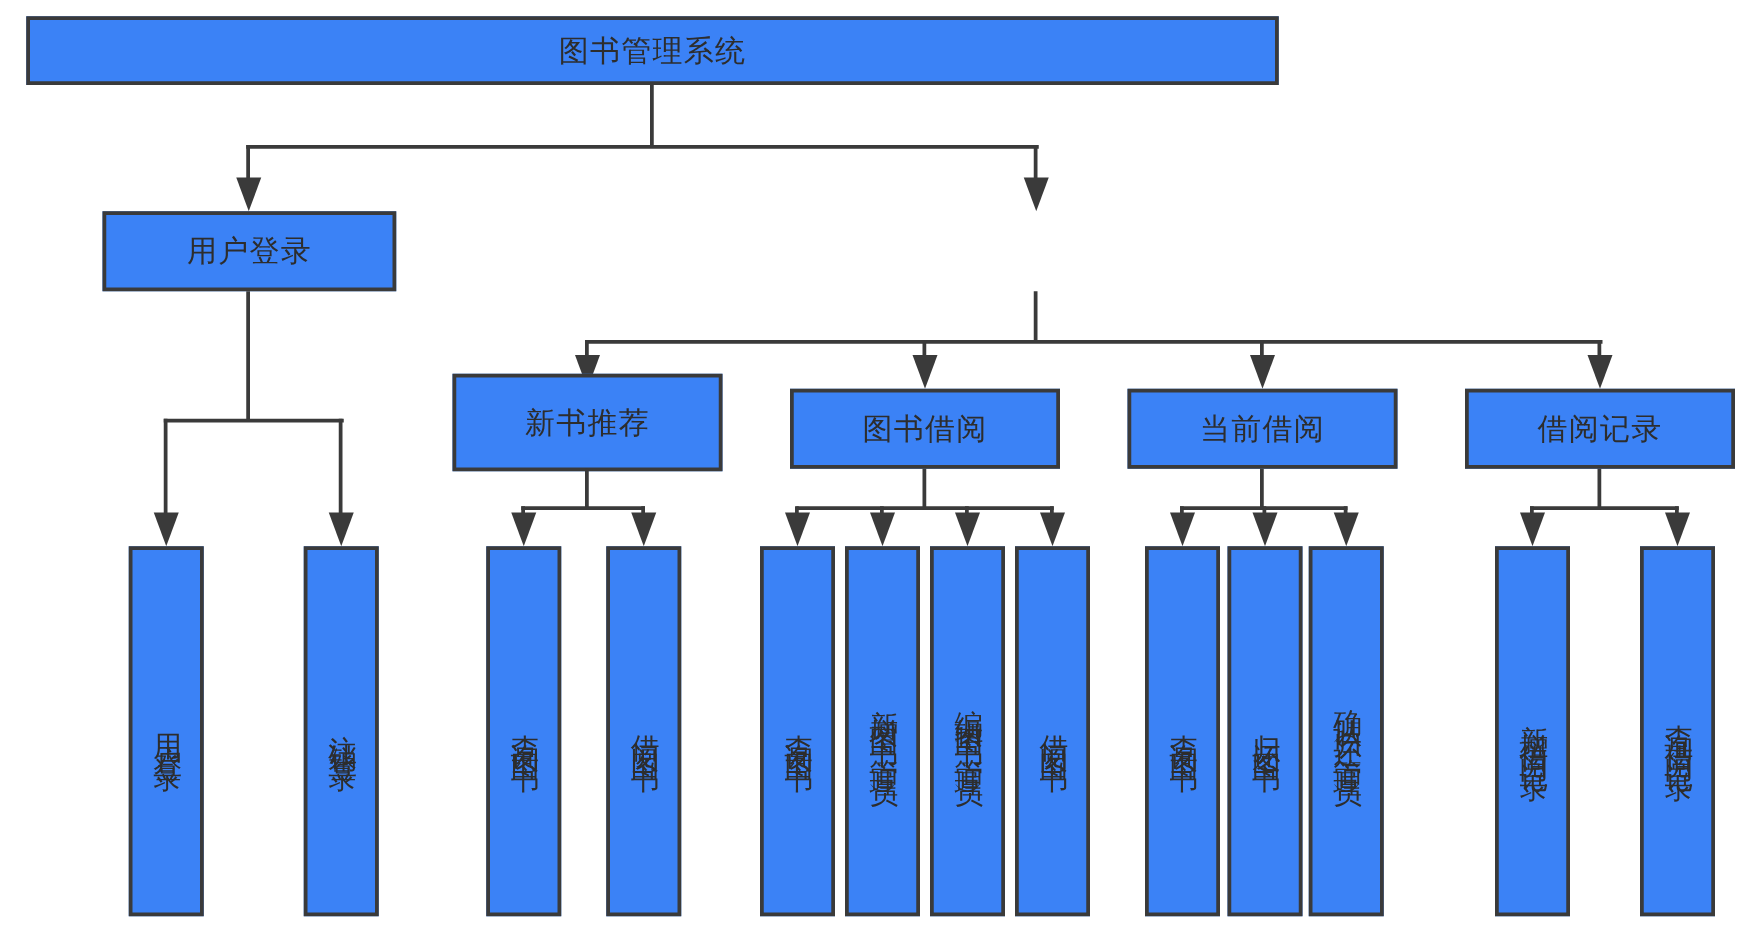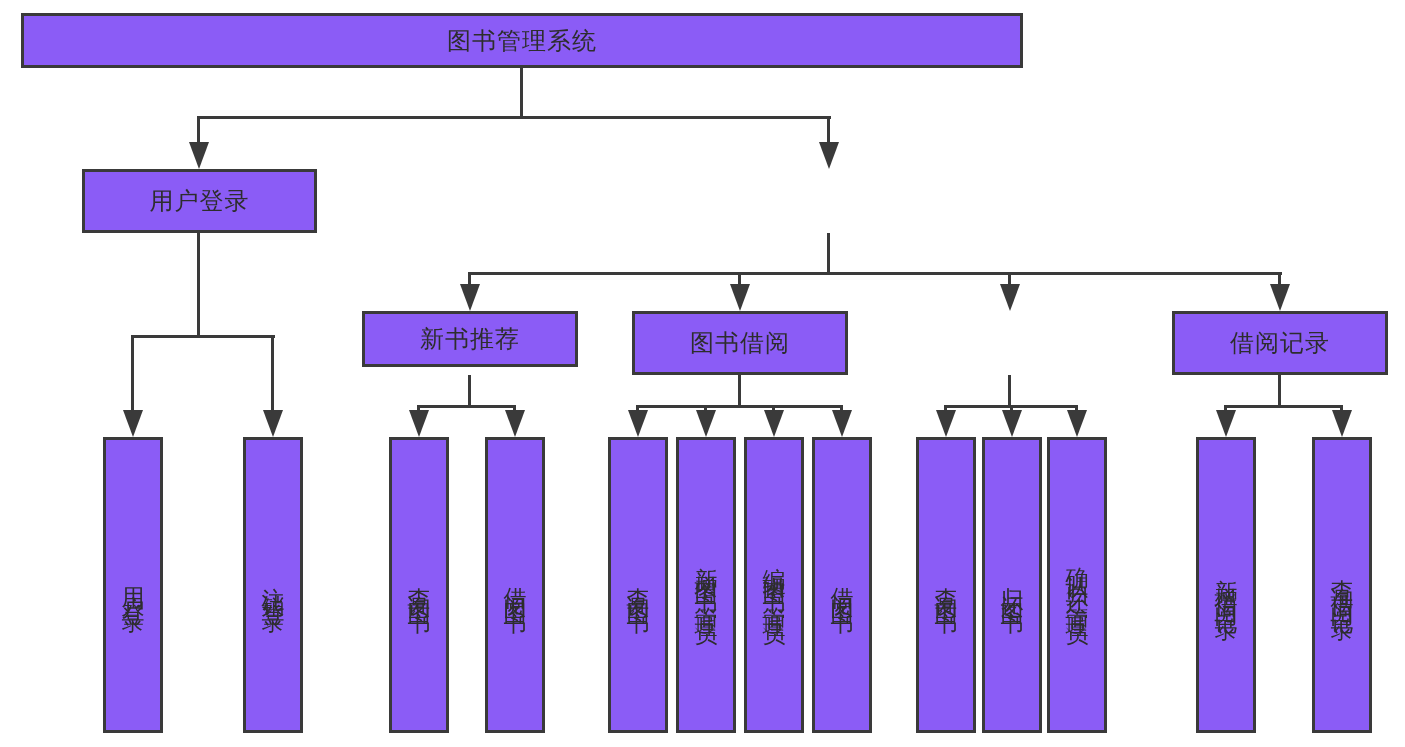--- a/index.html
+++ b/index.html
@@ -7,21 +7,21 @@
     position:relative;
     width:1405px;height:747px;
     background:#ffffff;
     font-family:"DejaVu Sans","Liberation Sans",sans-serif;
     overflow:hidden;
   }
   .box{
     position:absolute;
     box-sizing:border-box;
     border:3px solid #3a3a3a;
-    background:#8b5cf6;
+    background:#3b82f6;
     color:#2d2d2d;
     display:flex;
     align-items:center;
     justify-content:center;
   }
   .box.h{font-size:24px;letter-spacing:1px;white-space:nowrap;}
   .box.v{
     writing-mode:vertical-rl;
     text-orientation:mixed;
     font-size:23px;
@@ -72,22 +72,23 @@
   <div class="hl" style="left:469px;top:272px;width:813px"></div>
   <div class="vl" style="left:468px;top:272px;height:16px"></div>
   <div class="ah" style="left:460px;top:284px"></div>
   <div class="vl" style="left:738px;top:272px;height:16px"></div>
   <div class="ah" style="left:730px;top:284px"></div>
   <div class="vl" style="left:1008px;top:272px;height:16px"></div>
   <div class="ah" style="left:1000px;top:284px"></div>
   <div class="vl" style="left:1278px;top:272px;height:16px"></div>
   <div class="ah" style="left:1270px;top:284px"></div>
 
-  <div class="box h" style="left:362px;top:311px;width:216px;height:56px">新书推荐</div>
+  <div class="box h" style="left:362px;top:299px;width:216px;height:78px">新书推荐</div>
   <div class="box h" style="left:632px;top:311px;width:216px;height:64px">图书借阅</div>
+  <div class="box h" style="left:902px;top:311px;width:216px;height:64px">当前借阅</div>
   <div class="box h" style="left:1172px;top:311px;width:216px;height:64px">借阅记录</div>
 
   <div class="vl" style="left:468px;top:375px;height:32px"></div>
   <div class="hl" style="left:417px;top:405px;width:99px"></div>
   <div class="vl" style="left:417px;top:405px;height:8px"></div>
   <div class="ah" style="left:409px;top:410px"></div>
   <div class="vl" style="left:513px;top:405px;height:8px"></div>
   <div class="ah" style="left:505px;top:410px"></div>
 
   <div class="vl" style="left:738px;top:375px;height:32px"></div>

